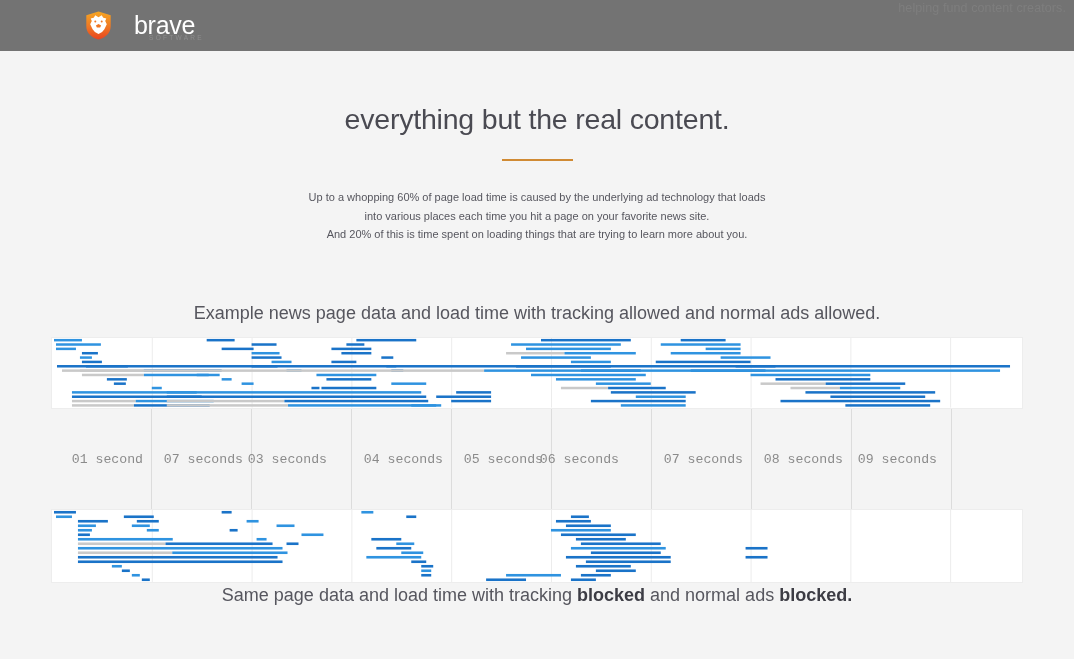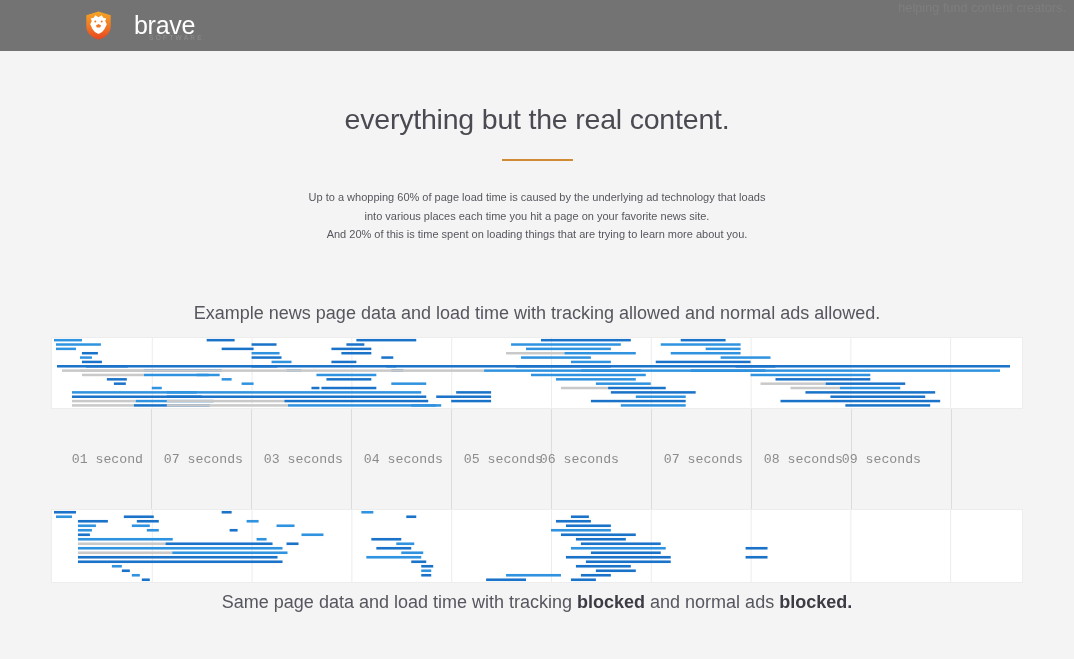--- a/index.html
+++ b/index.html
@@ -71,21 +71,21 @@
     line-height: 1.72;
   }
 
   
   .chart-caption {
     text-align: center;
     font-size: 18px;
     color: #56565e;
     margin-top: 59px;
   }
-  .chart-caption.bottom { margin-top: 9px; }
+  .chart-caption.bottom { margin-top: 2px; }
   .chart-caption b { font-weight: 700; color: #3c3c44; }
 
   .waterfall-block {
     position: relative;
     width: 972px;
     margin: 0 auto;
     background: #ffffff;
     border: 1px solid #ededed;
   }
   #waterfall-top { height: 72px; margin-top: 13px; }
@@ -267,33 +267,33 @@
       <rect x="432.99999999999994" y="31.374999999999996" width="517" height="2.5" fill="#2f93e0"></rect>
     </svg>
 </div>
 
 <div class="axis-strip">
     <div class="axis-tick" style="left: 100px;"></div>
     <div class="axis-label" style="left: -10px; width: 102px;">01 second</div>
     <div class="axis-tick" style="left: 200px;"></div>
     <div class="axis-label" style="left: 90px; width: 102px;">07 seconds</div>
     <div class="axis-tick" style="left: 300px;"></div>
-    <div class="axis-label" style="left: 190px; width: 102px;">03 seconds</div>
+    <div class="axis-label" style="left: 174px; width: 102px;">03 seconds</div>
     <div class="axis-tick" style="left: 400px;"></div>
     <div class="axis-label" style="left: 290px; width: 102px;">04 seconds</div>
     <div class="axis-tick" style="left: 500px;"></div>
     <div class="axis-label" style="left: 390px; width: 102px;">05 seconds</div>
     <div class="axis-tick" style="left: 600px;"></div>
     <div class="axis-label" style="left: 466px; width: 102px;">06 seconds</div>
     <div class="axis-tick" style="left: 700px;"></div>
     <div class="axis-label" style="left: 590px; width: 102px;">07 seconds</div>
     <div class="axis-tick" style="left: 800px;"></div>
     <div class="axis-label" style="left: 690px; width: 102px;">08 seconds</div>
     <div class="axis-tick" style="left: 900px;"></div>
-    <div class="axis-label" style="left: 768px; width: 102px;">09 seconds</div>
+    <div class="axis-label" style="left: 784px; width: 102px;">09 seconds</div>
   </div>
 
 <div class="waterfall-block" id="waterfall-bottom">
   <svg class="wf-svg" id="wf-svg-bottom" viewBox="0 0 972 72" preserveAspectRatio="none">
       <rect x="100" y="0" width="1" height="72" fill="#ececec"></rect>
       <rect x="200" y="0" width="1" height="72" fill="#ececec"></rect>
       <rect x="300" y="0" width="1" height="72" fill="#ececec"></rect>
       <rect x="400" y="0" width="1" height="72" fill="#ececec"></rect>
       <rect x="500" y="0" width="1" height="72" fill="#ececec"></rect>
       <rect x="600" y="0" width="1" height="72" fill="#ececec"></rect>

